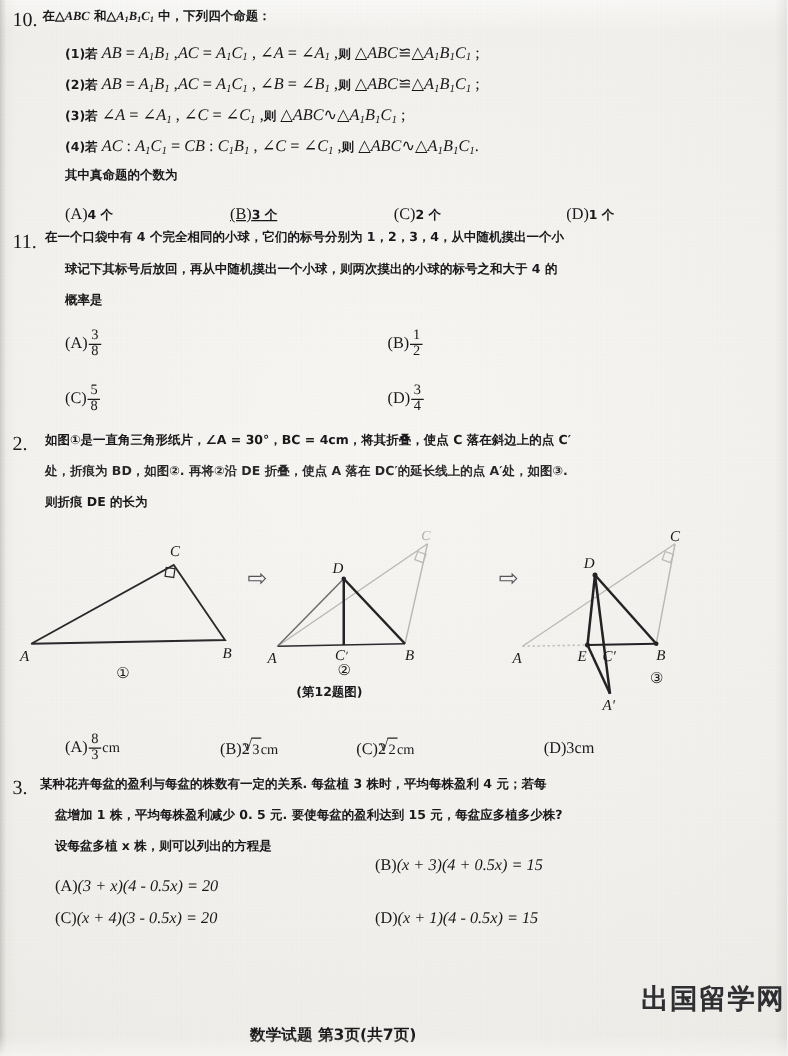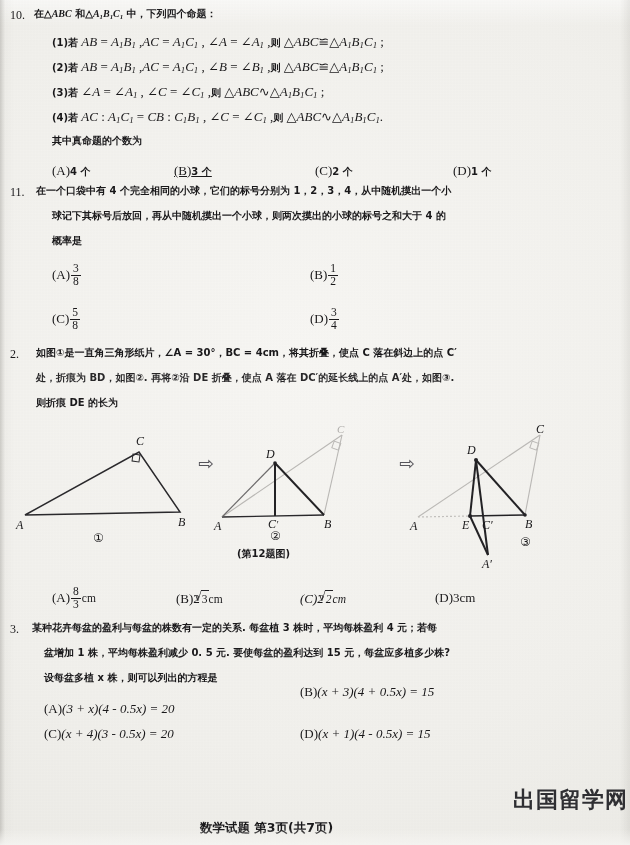--- a/index.html
+++ b/index.html
@@ -32,21 +32,21 @@
       repeating-linear-gradient(0deg, rgba(0,0,0,0.012) 0px, rgba(0,0,0,0) 2px, rgba(0,0,0,0.014) 3px),
       repeating-linear-gradient(90deg, rgba(0,0,0,0.010) 0px, rgba(0,0,0,0) 3px);
   }
 
   
   .qblock { position: absolute; }
   .qnum {
     position: absolute;
     left: 0;
     top: 0;
-    font-size: 12px;
+    font-size: 16px;
     letter-spacing: 0px;
   }
   .line {
     position: absolute;
     white-space: nowrap;
     font-size: 13px;
     line-height: 1;
   }
   .cn { font-family: "DejaVu Sans", "Liberation Sans", sans-serif; font-weight: 600; font-size: 10px; }
   .mi { font-style: italic; font-family: "Liberation Serif", serif; }
@@ -202,21 +202,21 @@
 
     <div class="line" style="left:42px; top:102px;">
       <span class="cn">(4)若</span> <span class="mi">AC</span> : <span class="mi">A<span class="sub">1</span>C<span class="sub">1</span></span> = <span class="mi">CB</span> : <span class="mi">C<span class="sub">1</span>B<span class="sub">1</span></span> , ∠<span class="mi">C</span> = ∠<span class="mi">C<span class="sub">1</span></span> ,<span class="cn">则</span> △<span class="mi">ABC</span>∿△<span class="mi">A<span class="sub">1</span>B<span class="sub">1</span>C<span class="sub">1</span></span>.
     </div>
 
     <div class="line cn" style="left:42px; top:128px;">其中真命题的个数为</div>
 
     <div class="opt" style="left:42px; top:155px;">
       <span>(A)</span><span class="cn">4 个</span>
     </div>
-    <div class="opt" style="left:164px; top:155px;text-decoration:underline;">
+    <div class="opt" style="left:174px; top:155px;text-decoration:underline;">
       <span>(B)</span><span class="cn">3 个</span>
     </div>
     <div class="opt" style="left:305px; top:155px;">
       <span>(C)</span><span class="cn">2 个</span>
     </div>
     <div class="opt" style="left:443px; top:155px;">
       <span>(D)</span><span class="cn">1 个</span>
     </div>
   </div>
 
@@ -319,21 +319,21 @@
     <span class="figlabel" style="left:72px; top:132px;">A′</span>
     <span class="circnum" style="left:110px; top:110px;">③</span>
   </div>
 
   <div class="opt" style="left:52px; top:586px;">
     <span>(A)</span><span class="frac"><span class="num">8</span><span class="den">3</span></span><span style="font-size:11.5px;">cm</span>
   </div>
   <div class="opt" style="left:176px; top:590px;">
     <span>(B)</span><span>2</span><span class="sqrt"><span style="font-size:11.5px;">3</span></span><span style="font-size:11.5px;">cm</span>
   </div>
-  <div class="opt" style="left:300px; top:590px;font-style:italic;">
+  <div class="opt" style="left:285px; top:590px;">
     <span>(C)</span><span>2</span><span class="sqrt"><span style="font-size:11.5px;">2</span></span><span style="font-size:11.5px;">cm</span>
   </div>
   <div class="opt" style="left:435px; top:590px;">
     <span>(D)</span><span>3cm</span>
   </div>
 
   <div class="qblock" style="left:10px; top:622px; width:612px;">
     <span class="qnum">3.</span>
 
     <div class="line cn" style="left:22px; top:1px;">某种花卉每盆的盈利与每盆的株数有一定的关系. 每盆植 3 株时，平均每株盈利 4 元；若每</div>

